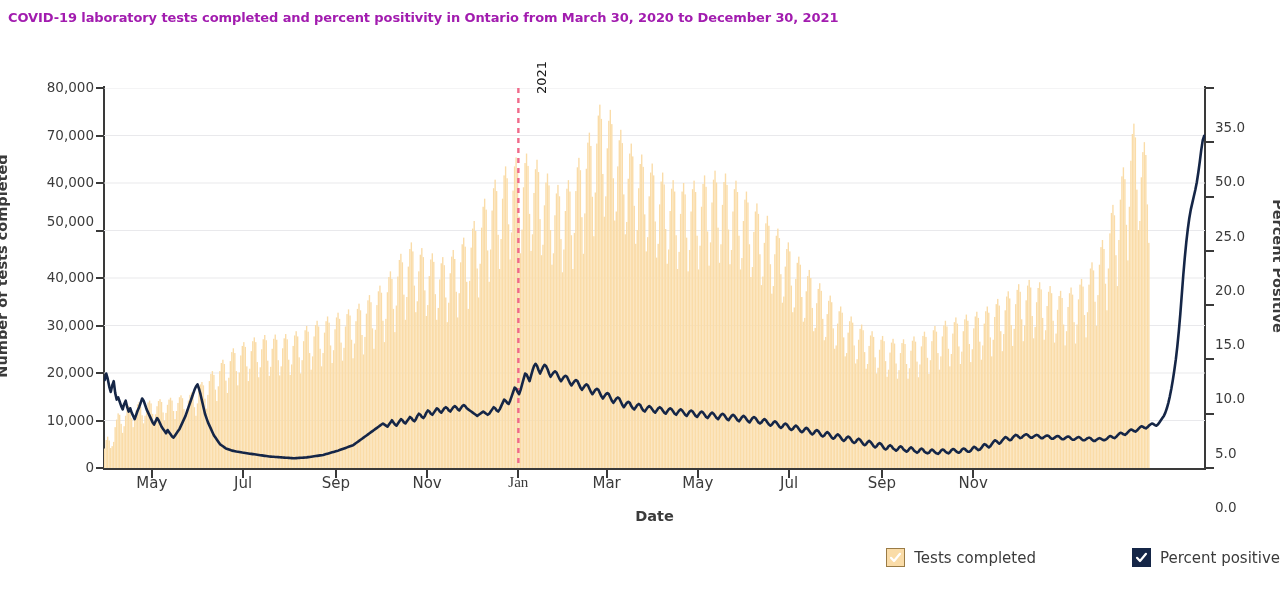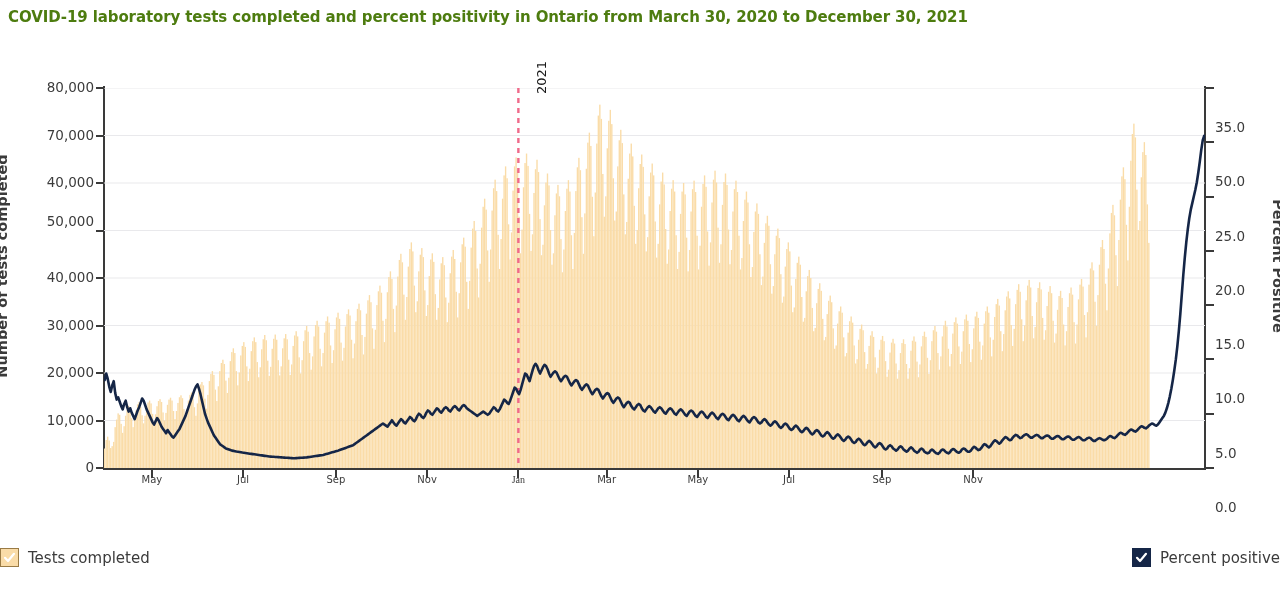--- a/index.html
+++ b/index.html
@@ -18,24 +18,24 @@
     position: relative;
     width: 1280px;
     height: 600px;
   }
   .chart-title {
     position: absolute;
     left: 8px;
     top: 4px;
     width: 1240px;
     font-family: "DejaVu Sans", sans-serif;
-    font-size: 15px;
+    font-size: 13px;
     font-weight: bold;
     line-height: 27px;
-    color: #4d7c0f;
+    color: #a21caf;
     letter-spacing: -0.1px;
   }
   .plot-frame {
     position: absolute;
     left: 104px;
     top: 88px;
     width: 1101px;
     height: 380px;
   }
   .axis-spine-left {
@@ -109,34 +109,34 @@
     text-align: left;
     margin-top: 40px;
   }
   .tick-mark {
     position: absolute;
     background: #3a3a3a;
   }
   .tick-label-x {
     position: absolute;
     top: 474px;
-    font-size: 10px;
+    font-size: 15px;
     color: #3b3b3b;
     transform: translateX(-50%);
     white-space: nowrap;
   }
   .legend {
     position: absolute;
     left: 0;
     top: 548px;
     width: 1280px;
     display: flex;
-    justify-content: space-between;
+    justify-content: flex-end;
     align-items: center;
-    gap: 64px;
+    gap: 96px;
   }
   .legend-item {
     display: flex;
     align-items: center;
     gap: 9px;
   }
   .legend-swatch {
     width: 19px;
     height: 19px;
     border: 1.5px solid #8a6d3b;
@@ -168,20 +168,21 @@
 </style>
 </head>
 <body>
 
 <div id="root">
 
   <div class="chart-title">COVID-19 laboratory tests completed and percent positivity in Ontario from March 30, 2020 to December 30, 2021</div>
 
   <div class="ylabel-left">Number of tests completed</div>
   <div class="ylabel-right">Percent Positive</div>
+  <div class="xlabel">Date</div>
 
   <div id="ticks-left">
       <div class="tick-label-y left" style="top: 459px;">0</div>
       <div class="tick-mark" style="left: 96px; top: 467px; width: 8px; height: 2px;"></div>
       <div class="tick-label-y left" style="top: 411.5px;">10,000</div>
       <div class="tick-mark" style="left: 96px; top: 419.5px; width: 8px; height: 2px;"></div>
       <div class="tick-label-y left" style="top: 364px;">20,000</div>
       <div class="tick-mark" style="left: 96px; top: 372px; width: 8px; height: 2px;"></div>
       <div class="tick-label-y left" style="top: 316.5px;">30,000</div>
       <div class="tick-mark" style="left: 96px; top: 324.5px; width: 8px; height: 2px;"></div>

